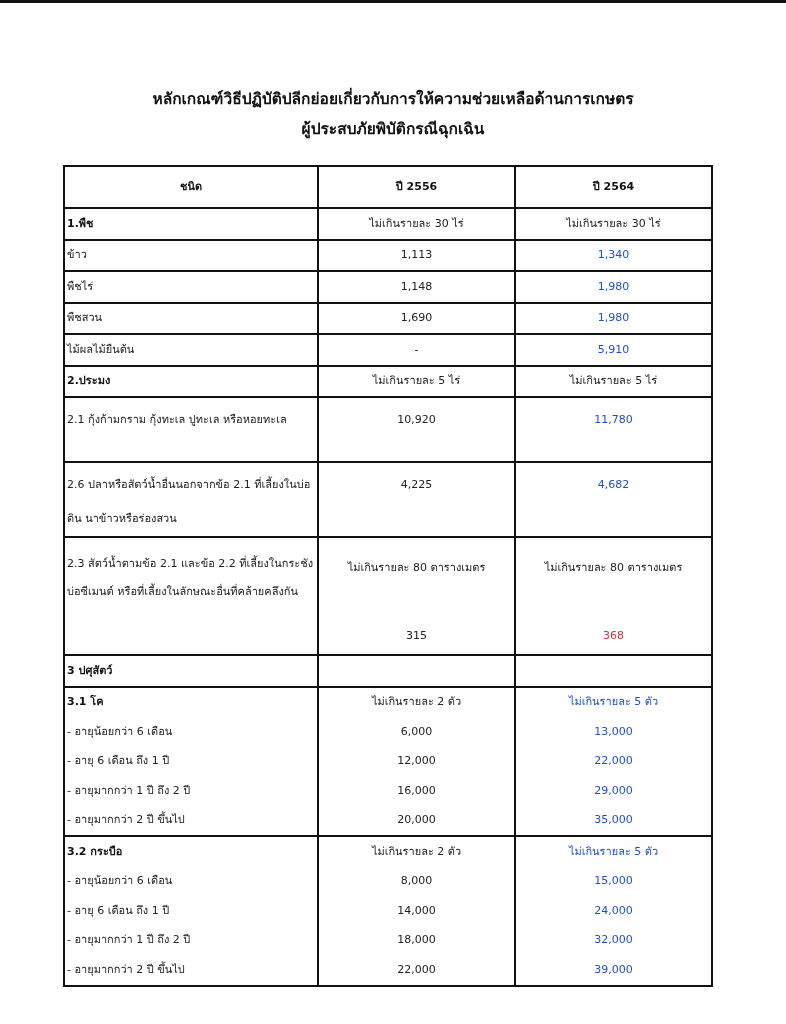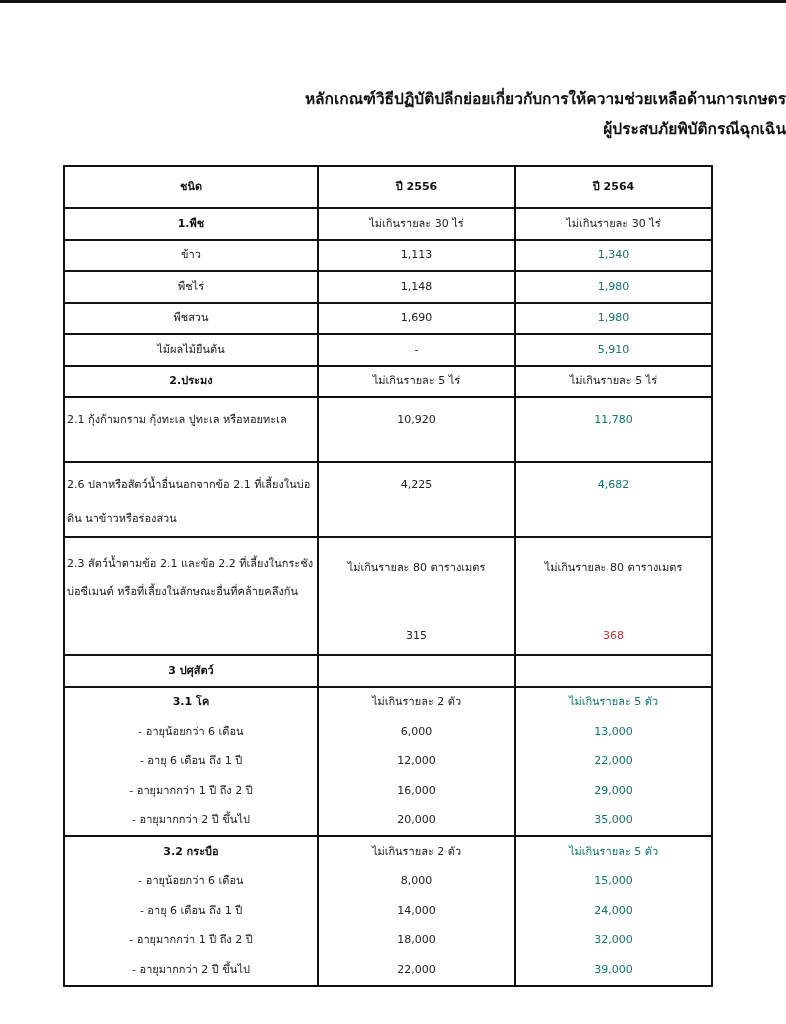--- a/index.html
+++ b/index.html
@@ -3,21 +3,21 @@
 <meta charset="utf-8">
 <style>
   html, body { margin: 0; padding: 0; background: #ffffff; }
   body {
     width: 786px; height: 1024px; position: relative; overflow: hidden;
     font-family: "DejaVu Sans", "Liberation Sans", sans-serif;
     color: #222;
   }
   .top-bar { position: absolute; left: 0; top: 0; width: 786px; height: 3px; background: #111; }
   .title {
-    position: absolute; left: 0; width: 786px; text-align: right;
+    position: absolute; left: 0; width: 786px; text-align: center;
     font-weight: bold; font-size: 15.5px; color: #111; white-space: nowrap;
   }
   .title.t1 { top: 86px; }
   .title.t2 { top: 116px; }
 
   table.criteria {
     position: absolute; left: 63px; top: 165px;
     width: 648px; border-collapse: collapse; table-layout: fixed;
     font-size: 11px;
   }
@@ -26,23 +26,23 @@
   table.criteria col.c2 { width: 197px; }
   table.criteria td, table.criteria th {
     border-left: 2px solid #111; border-right: 2px solid #111;
     padding: 0 2px; vertical-align: middle; line-height: 22px;
   }
   tr.bt > td, tr.bt > th { border-top: 2px solid #111; }
   tr.bb > td { border-bottom: 2px solid #111; }
   th { font-weight: bold; height: 40px; text-align: center; color: #111; }
   td.label { text-align: left; }
   td.val { text-align: center; }
-  td.red { color: #0f766e; border-radius: 9px; }
+  td.red { color: #1d4ed8; border-radius: 9px; }
   td.bold { font-weight: bold; color: #111; }
-  tr.h30 td { height: 29.5px; text-align: center; }
+  tr.h30 td { height: 29.5px; }
   tr.tall td { height: 58px; vertical-align: top; padding-top: 5px; line-height: 34px; }
   tr.tall3 td { height: 100px; vertical-align: top; padding-top: 16px; line-height: 28px; }
   td.split { position: relative; }
   td.split .bottom { position: absolute; left: 0; right: 0; bottom: 4px; text-align: center; }
   td.sub { padding-left: 6px; }
 </style>
 </head>
 <body>
 
 <div class="top-bar"></div>

